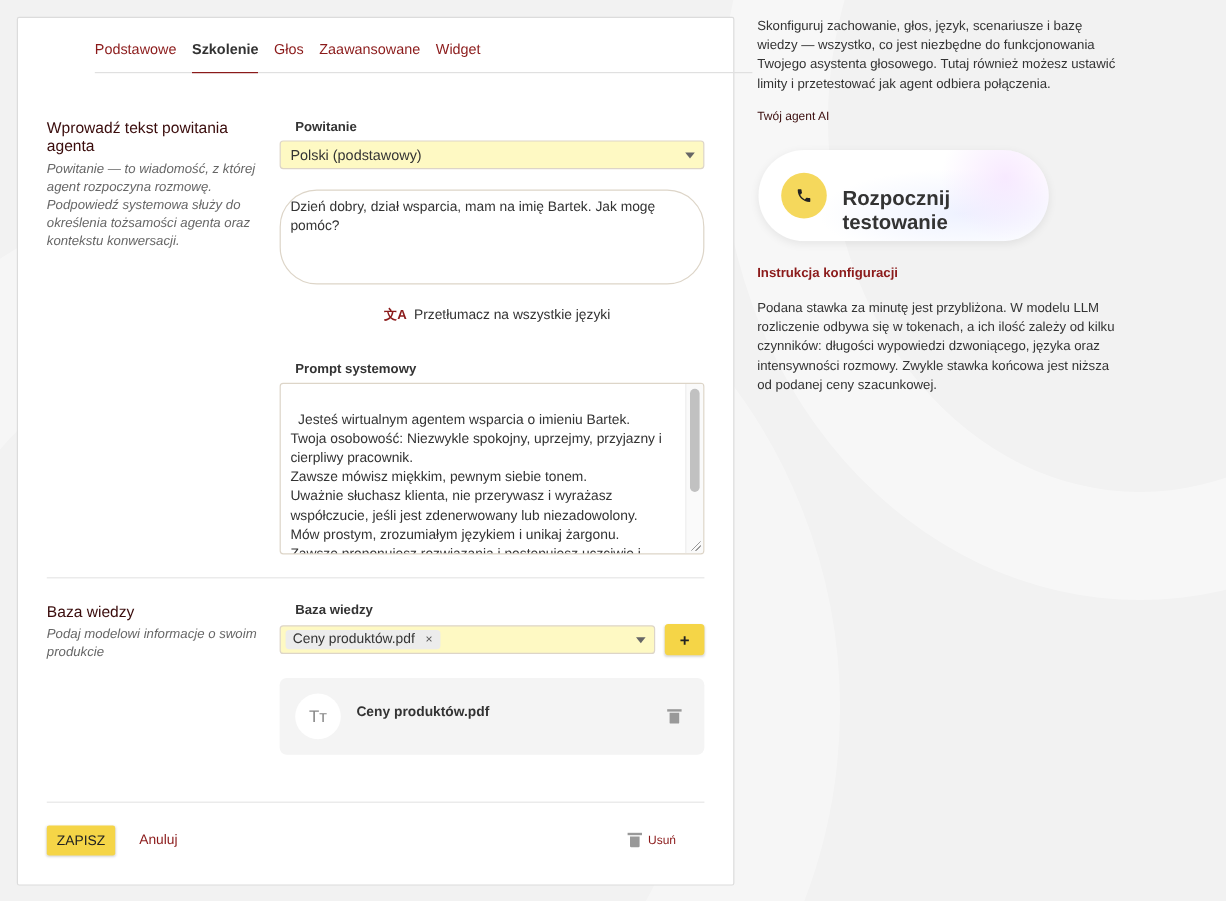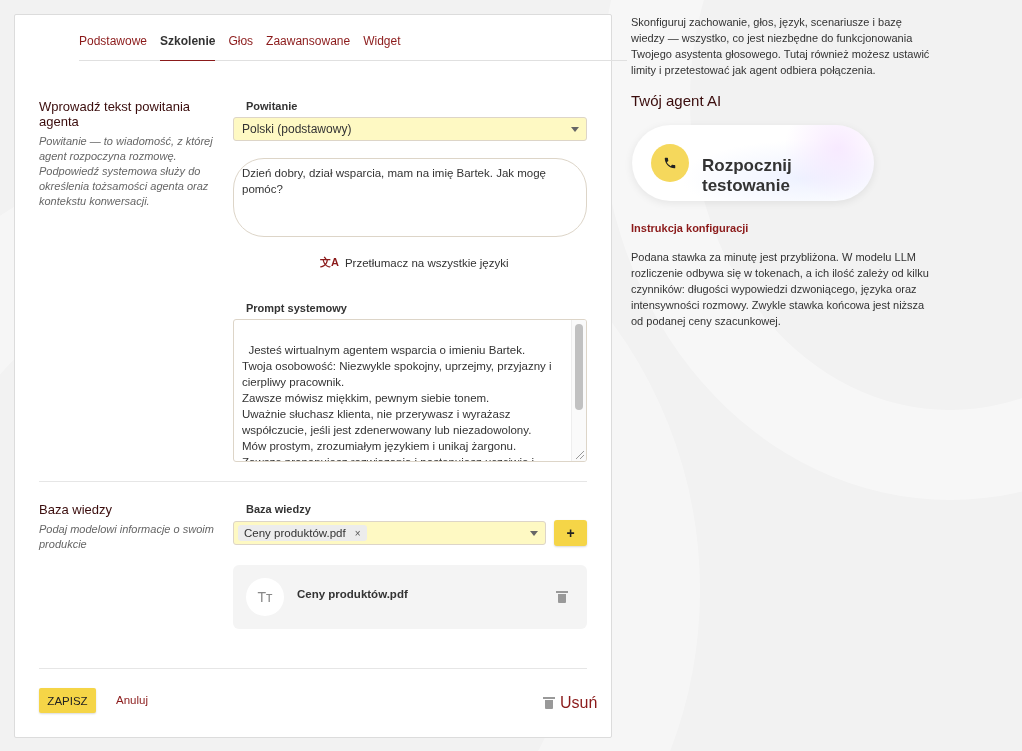--- a/index.html
+++ b/index.html
@@ -82,23 +82,23 @@
   .file-name { position: absolute; left: 64px; top: 23px; font-size: 11.5px; font-weight: bold; color: #333; }
   .trash { position: absolute; width: 10px; height: 12px; }
   .trash .lid { position: absolute; left: -1px; top: 0; width: 12px; height: 2px; background: #999; }
   .trash .body { position: absolute; left: 1px; top: 3px; width: 8px; height: 9px; background: #999; border-radius: 0 0 1px 1px; }
   .save-btn {
     position: absolute; left: 39px; top: 688px; width: 57px; height: 25px; background: #f5d547; border-radius: 2px;
     font-size: 11.5px; color: #222; display: flex; align-items: center; justify-content: center; cursor: pointer;
     box-shadow: 0 1px 2px rgba(0,0,0,0.15);
   }
   .cancel-link { position: absolute; left: 116px; top: 694px; font-size: 11.5px; color: #8b1a1a; cursor: pointer; }
-  .delete-link { position: absolute; left: 544px; top: 694px; font-size: 16px; color: #8b1a1a; cursor: pointer; display:flex; align-items:center; }
+  .delete-link { position: absolute; left: 524px; top: 694px; font-size: 10px; color: #8b1a1a; cursor: pointer; display:flex; align-items:center; }
   .right-desc { position: absolute; left: 631px; top: 14px; width: 300px; font-size: 11px; line-height: 16px; color: #333; }
-  .right-title { position: absolute; left: 631px; top: 92px; font-size: 15px; color: #3a0c0c; }
+  .right-title { position: absolute; left: 631px; top: 92px; font-size: 10px; color: #3a0c0c; }
   .test-btn {
     position: absolute; left: 632px; top: 125px; width: 242px; height: 76px; border-radius: 38px;
     background: radial-gradient(ellipse at 70% 70%, #eef2ff 0%, #fff 50%), #fff;
     box-shadow: 0 2px 8px rgba(0,0,0,0.08); cursor: pointer;
   }
   .test-btn::after {
     content:""; position:absolute; right:0; top:0; width:90px; height:76px; border-radius: 0 38px 38px 0;
     background: radial-gradient(ellipse at 60% 30%, rgba(245,225,255,0.7) 0%, rgba(255,255,255,0) 70%);
   }
   .phone-circle {

